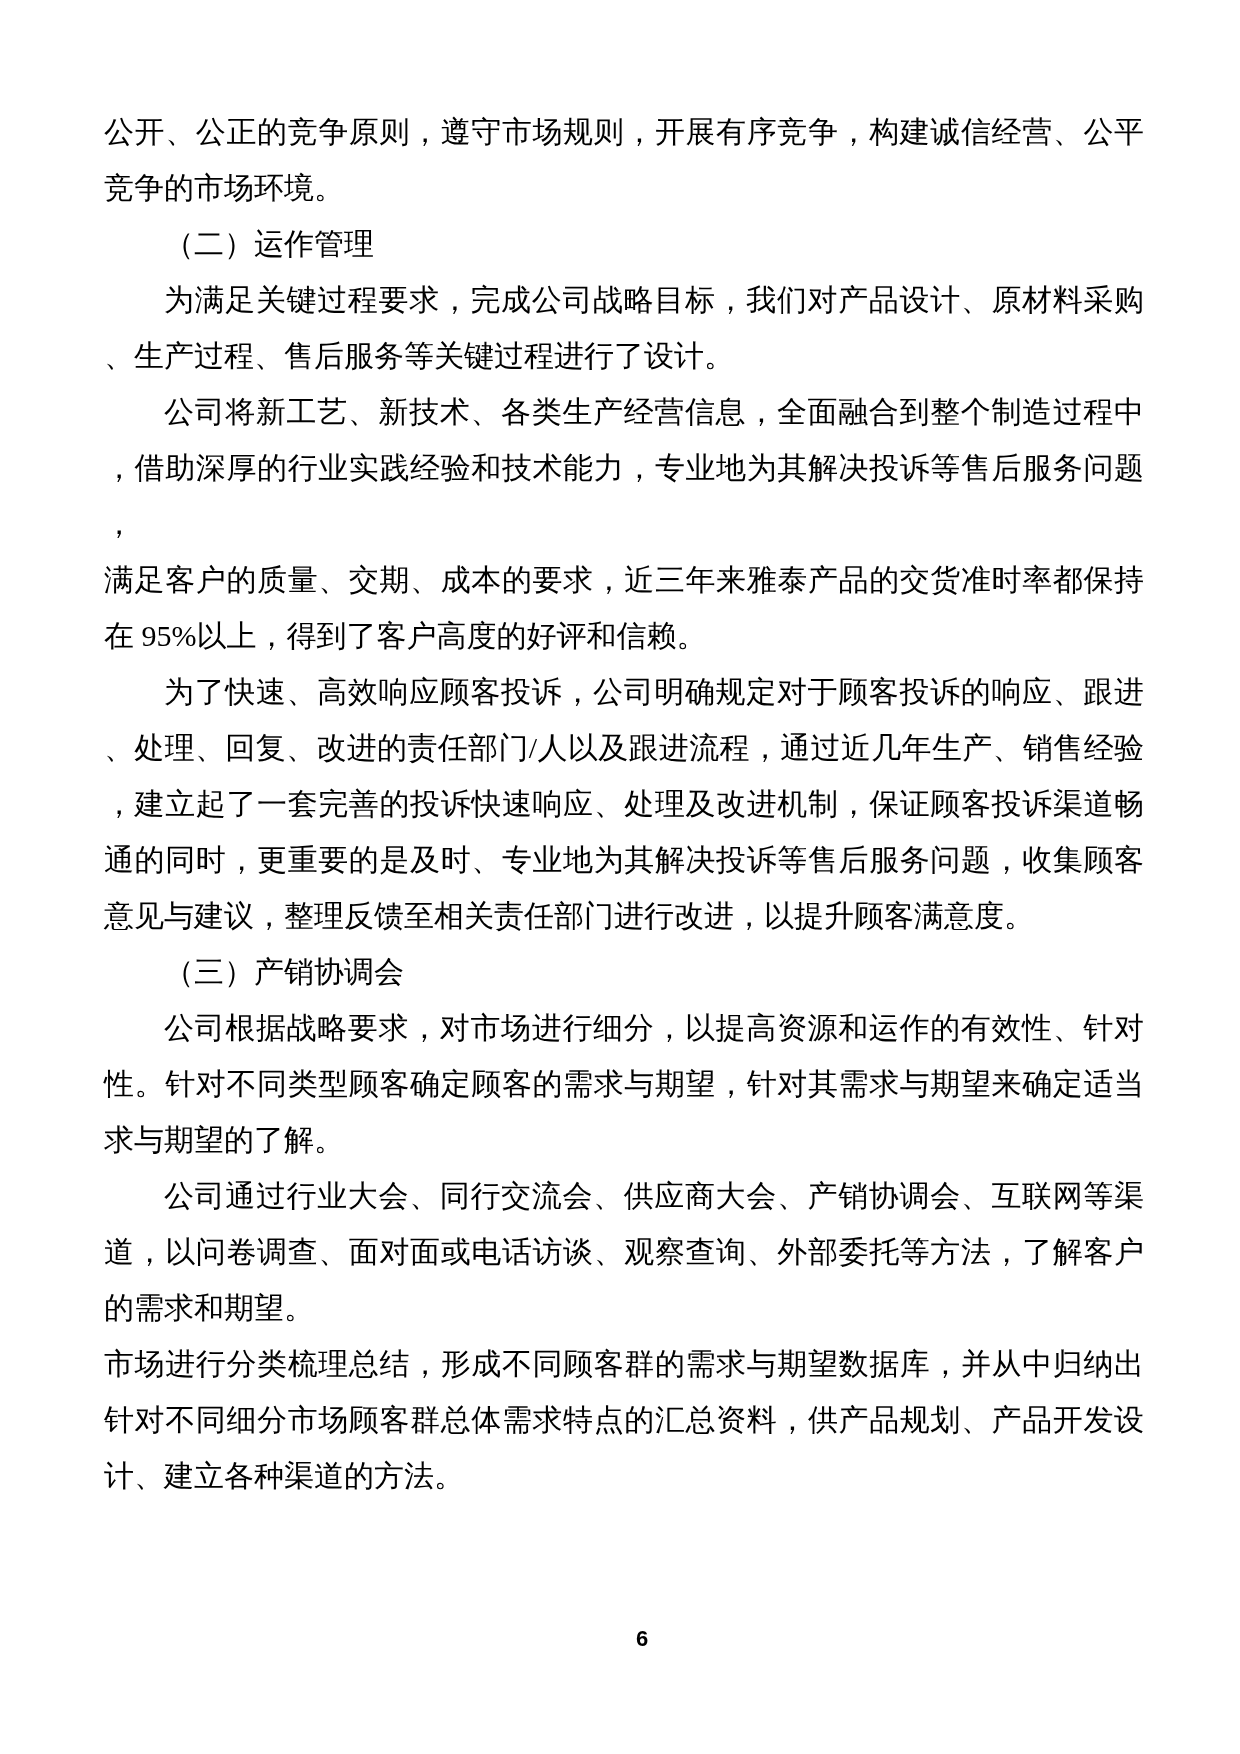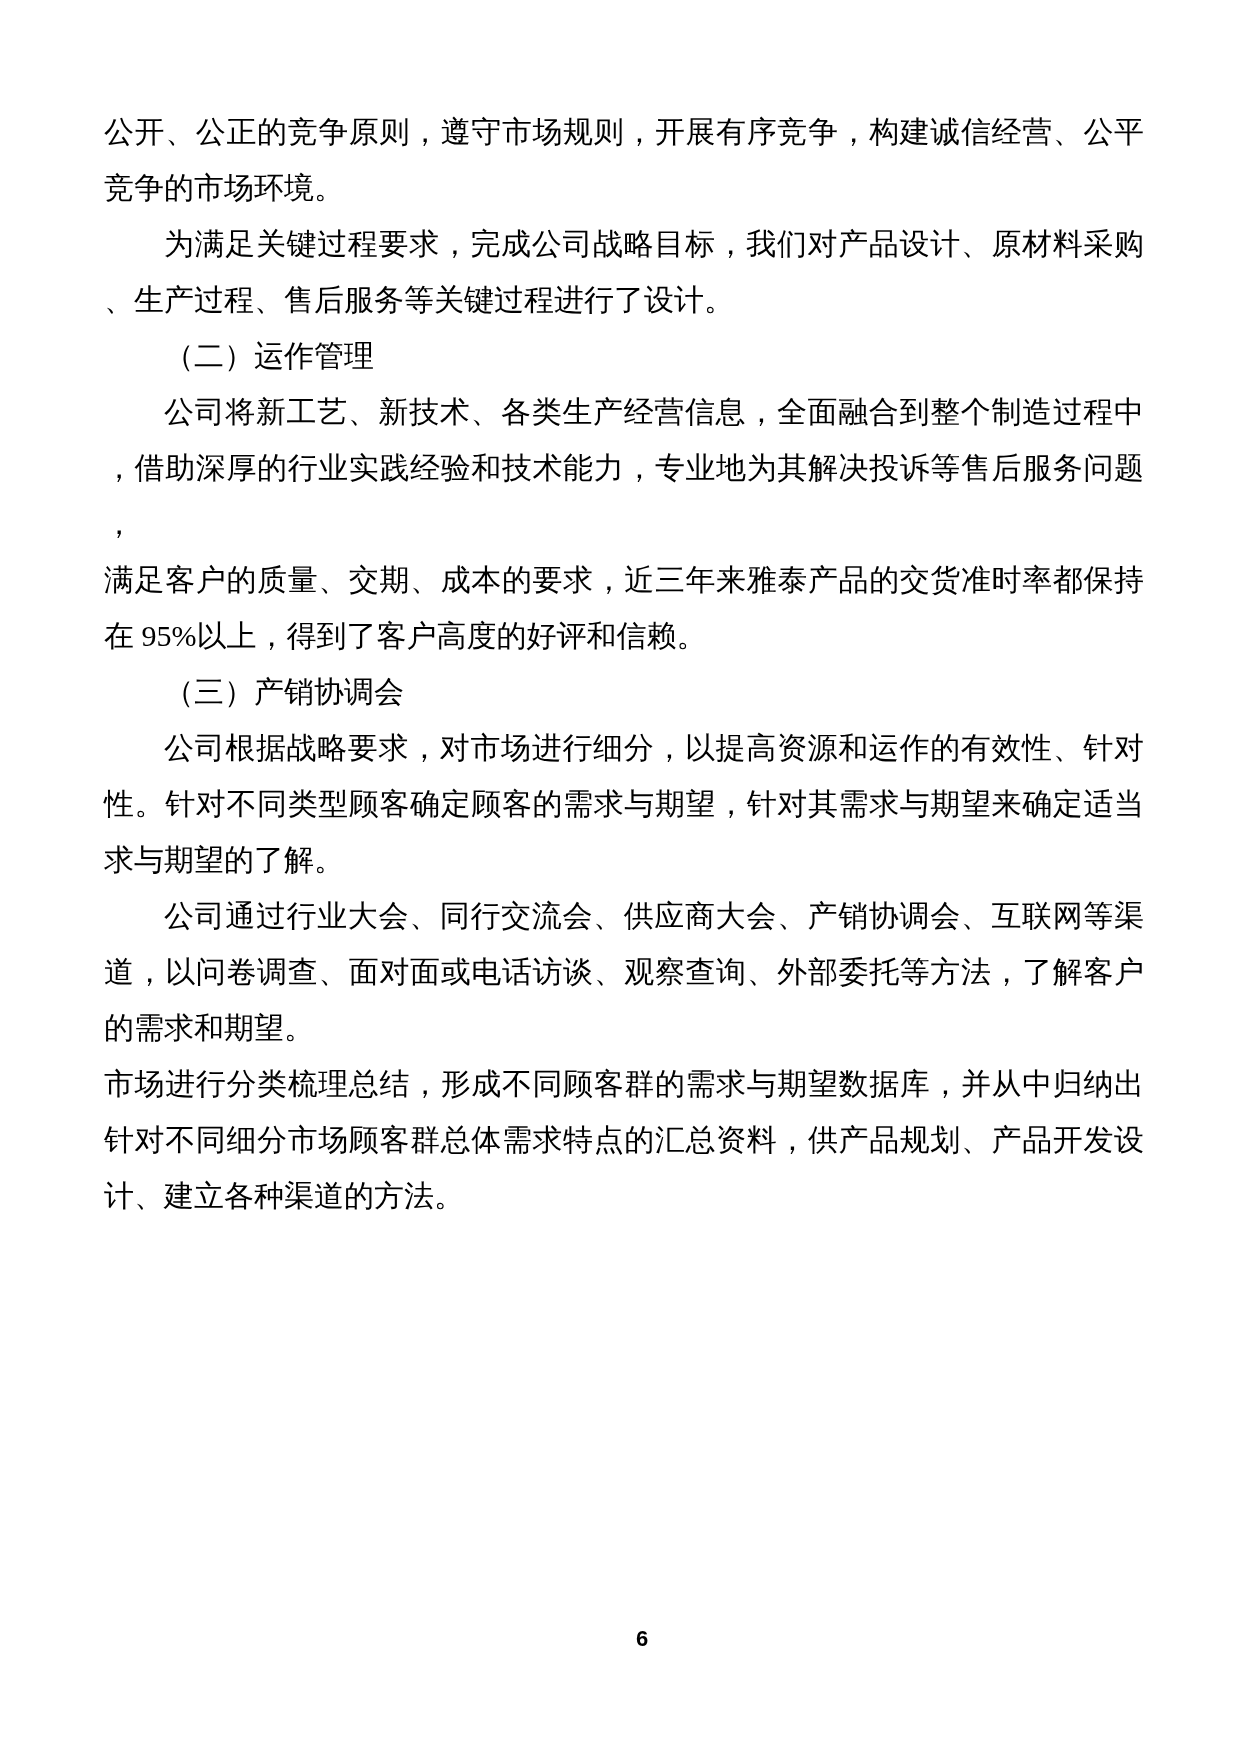--- a/index.html
+++ b/index.html
@@ -59,31 +59,38 @@
 </head>
 <body>
 
 <div class="page">
   <div class="content">
       <div class="para">
         <div class="line">公开、公正的竞争原则，遵守市场规则，开展有序竞争，构建诚信经营、公平</div>
         <div class="line end">竞争的市场环境。</div>
       </div>
       <div class="para">
+        <div class="line end ind">（二）运作管理</div>
+      </div>
+      <div class="para">
         <div class="line ind">为满足关键过程要求，完成公司战略目标，我们对产品设计、原材料采购</div>
         <div class="line end">、生产过程、售后服务等关键过程进行了设计。</div>
-      </div>
-      <div class="para">
-        <div class="line end ind">（二）运作管理</div>
       </div>
       <div class="para">
         <div class="line ind">公司将新工艺、新技术、各类生产经营信息，全面融合到整个制造过程中</div>
         <div class="line">，借助深厚的行业实践经验和技术能力，专业地为其解决投诉等售后服务问题，</div>
         <div class="line">满足客户的质量、交期、成本的要求，近三年来雅泰产品的交货准时率都保持</div>
         <div class="line end">在 95%以上，得到了客户高度的好评和信赖。</div>
+      </div>
+      <div class="para">
+        <div class="line ind">为了快速、高效响应顾客投诉，公司明确规定对于顾客投诉的响应、跟进</div>
+        <div class="line">、处理、回复、改进的责任部门/人以及跟进流程，通过近几年生产、销售经验</div>
+        <div class="line">，建立起了一套完善的投诉快速响应、处理及改进机制，保证顾客投诉渠道畅</div>
+        <div class="line">通的同时，更重要的是及时、专业地为其解决投诉等售后服务问题，收集顾客</div>
+        <div class="line end">意见与建议，整理反馈至相关责任部门进行改进，以提升顾客满意度。</div>
       </div>
       <div class="para">
         <div class="line end ind">（三）产销协调会</div>
       </div>
       <div class="para">
         <div class="line ind">公司根据战略要求，对市场进行细分，以提高资源和运作的有效性、针对</div>
         <div class="line">性。针对不同类型顾客确定顾客的需求与期望，针对其需求与期望来确定适当</div>
         <div class="line end">求与期望的了解。</div>
       </div>
       <div class="para">

